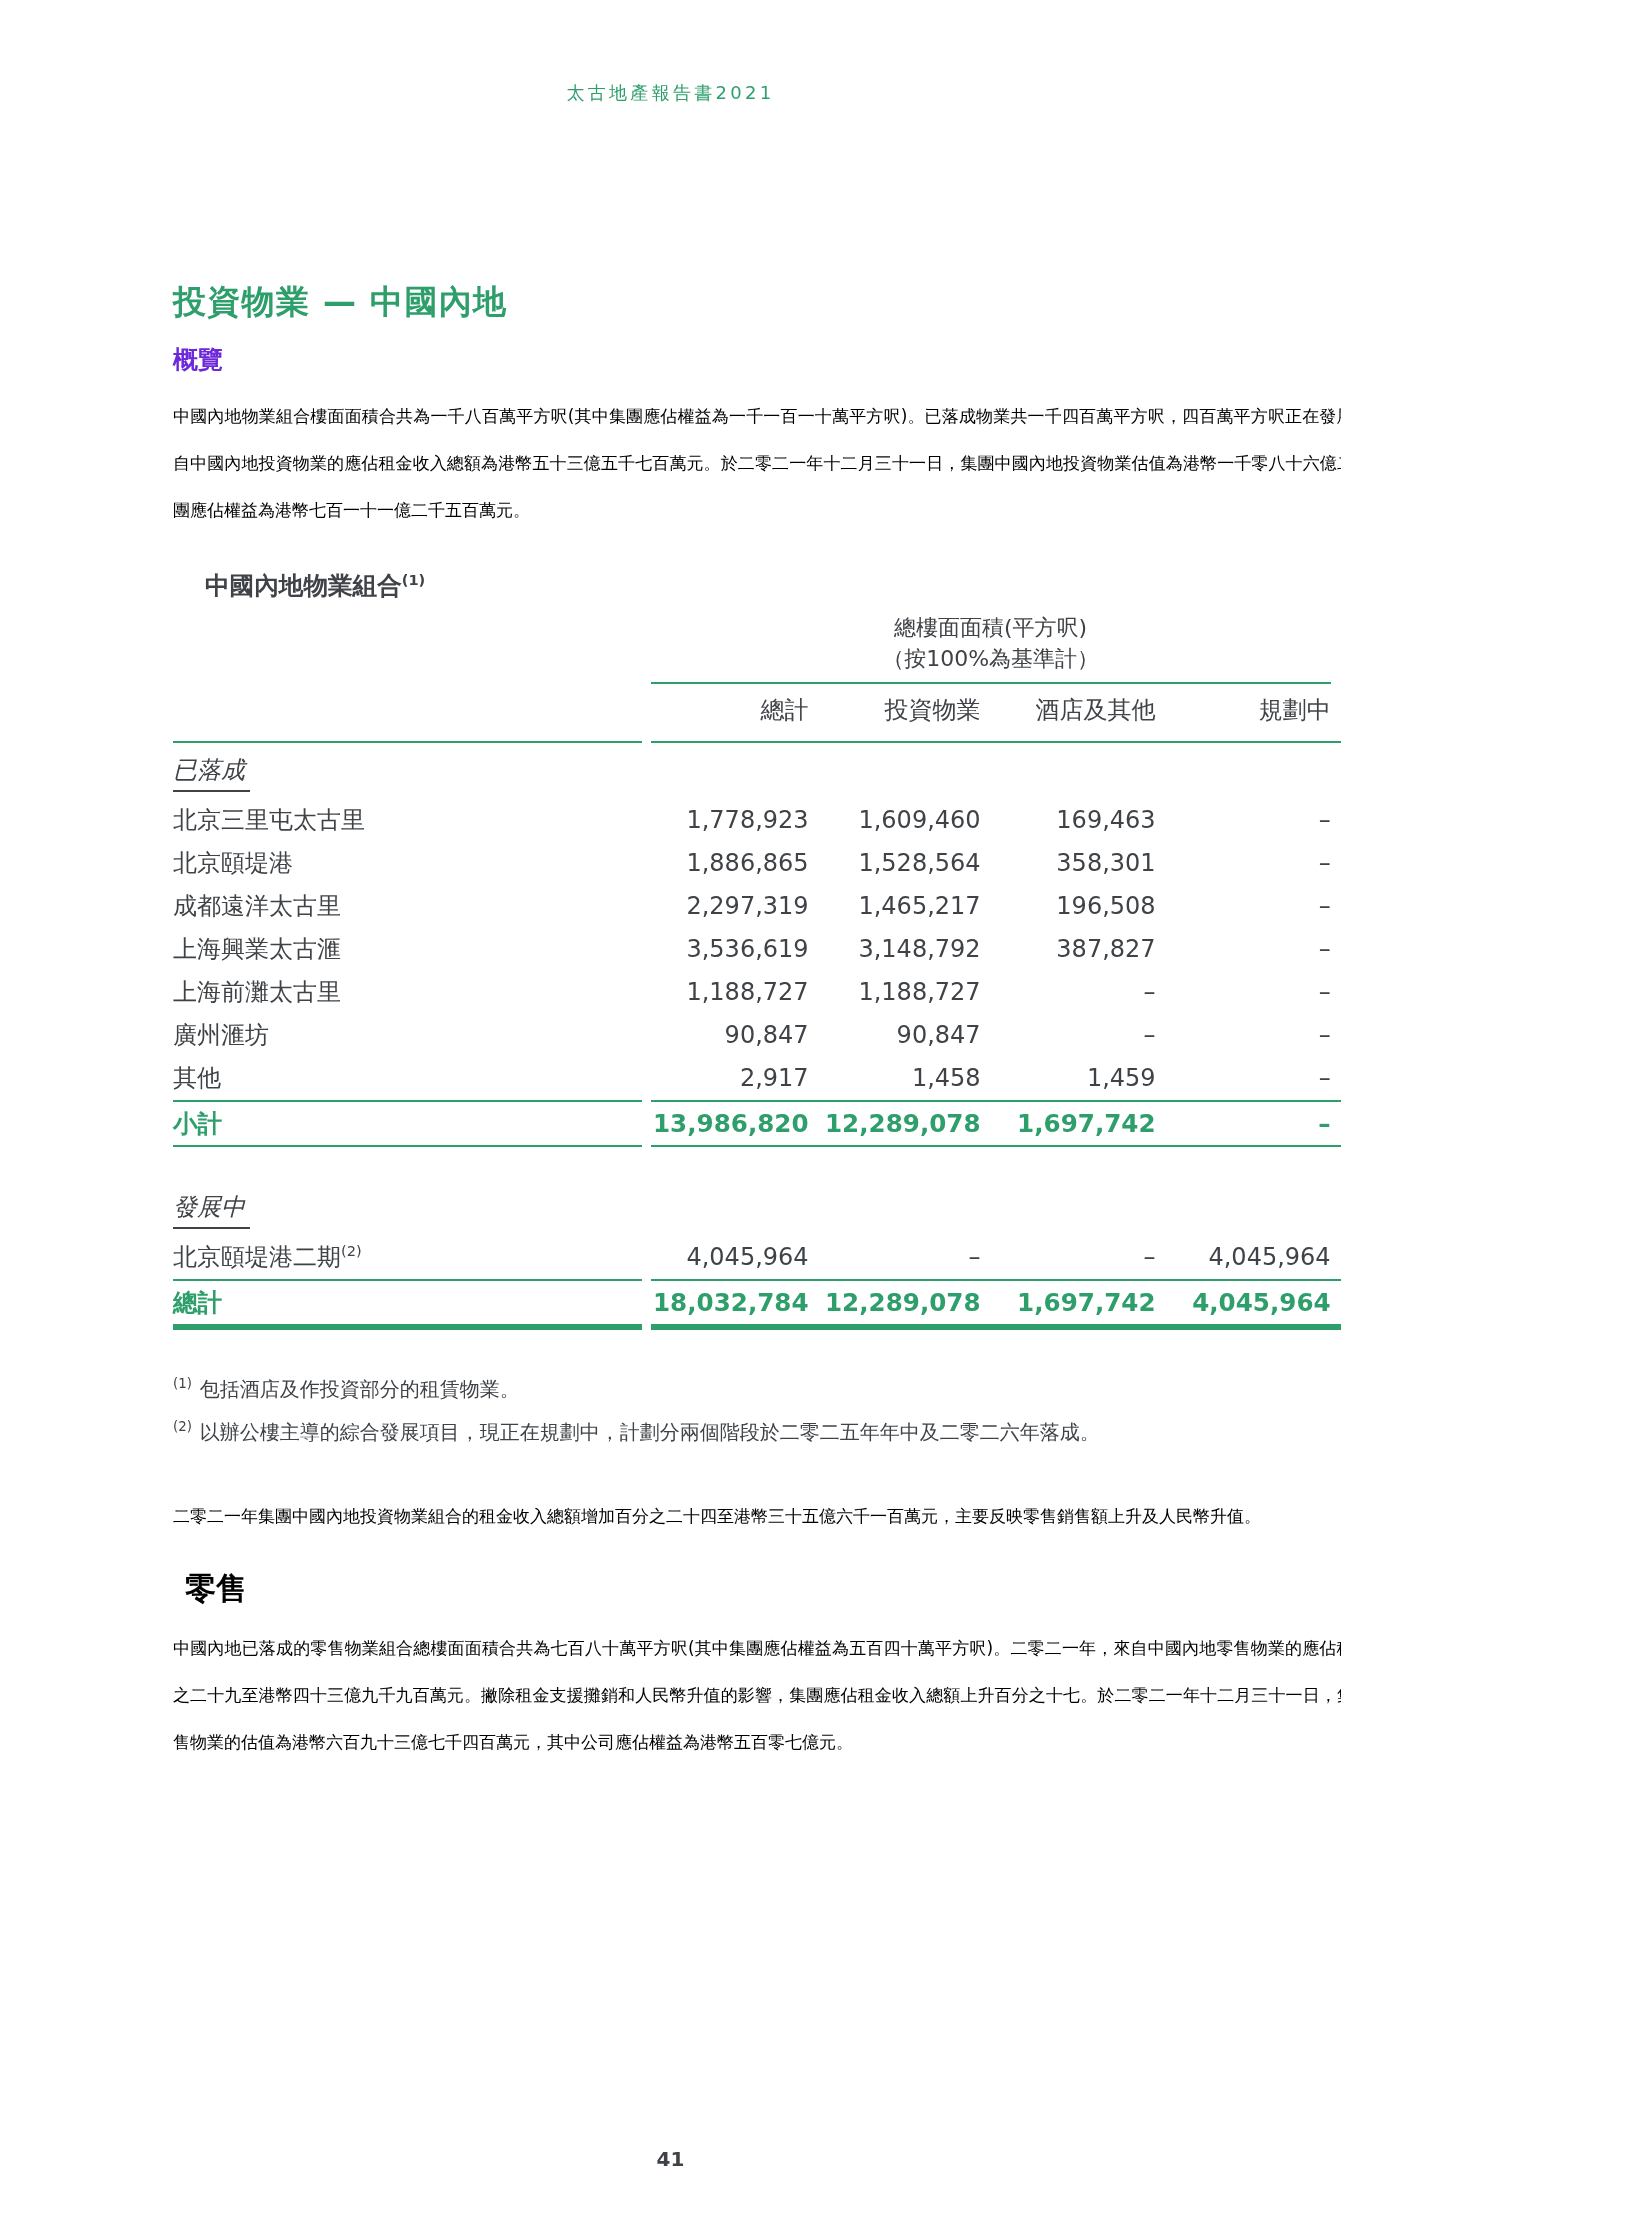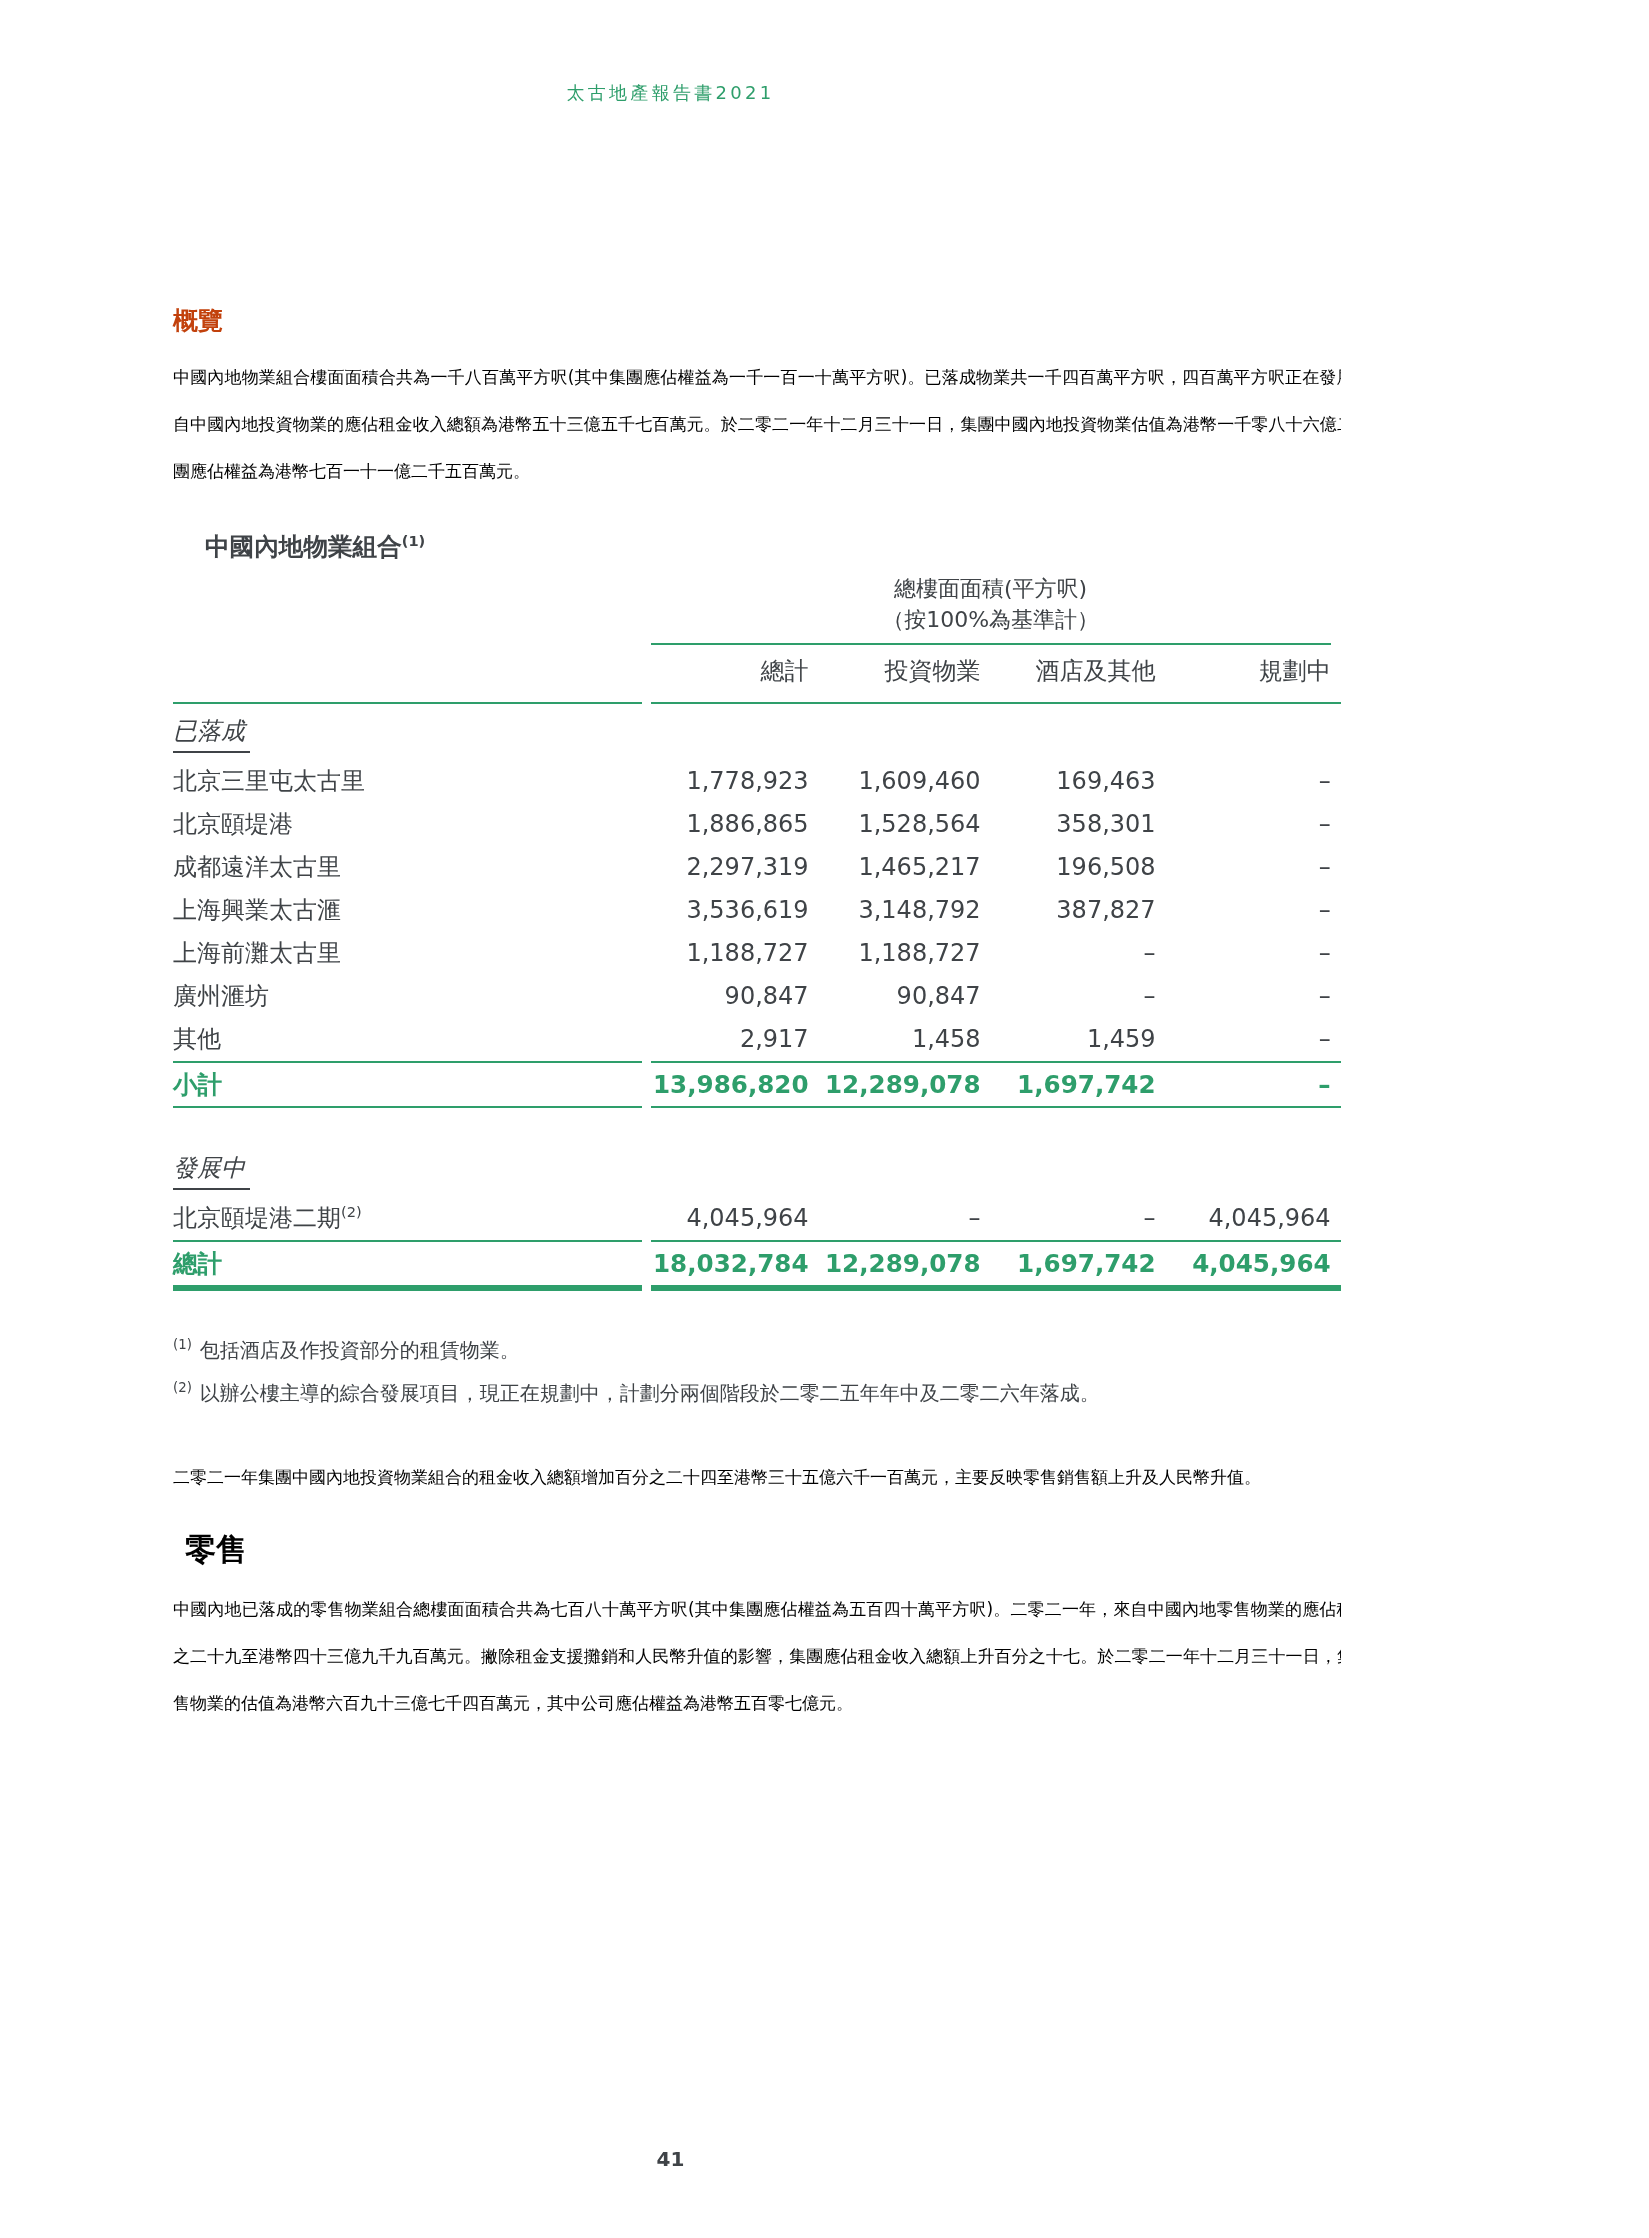--- a/index.html
+++ b/index.html
@@ -32,21 +32,21 @@
     line-height:39px;
     font-weight:bold;
     letter-spacing:1.3px;
     color:#2e9e6b;
   }
   h2.sec-heading{
     margin:24px 0 0 0;
     font-size:25px;
     line-height:29px;
     font-weight:bold;
-    color:#c2410c;
+    color:#6d28d9;
   }
   h2.retail-heading{
     margin:31px 0 0 12px;
     font-size:31px;
     line-height:35px;
     font-weight:bold;
     color:#000000;
   }
   p.body-text{
     margin:18.6px 0 0 0;
@@ -146,20 +146,21 @@
 </style>
 </head>
 <body>
 
 <div class="page">
 
   <div class="doc-header">太古地產報告書2021</div>
 
   <div class="content">
 
+    <h1 class="main-title">投資物業 — 中國內地</h1>
 
     <h2 class="sec-heading">概覽</h2>
 
     <p class="body-text">中國內地物業組合樓面面積合共為一千八百萬平方呎(其中集團應佔權益為一千一百一十萬平方呎)。已落成物業共一千四百萬平方呎，四百萬平方呎正在發展中。二零二一年，來自中國內地投資物業的應佔租金收入總額為港幣五十三億五千七百萬元。於二零二一年十二月三十一日，集團中國內地投資物業估值為港幣一千零八十六億二千四百萬元，其中集團應佔權益為港幣七百一十一億二千五百萬元。</p>
 
     <div class="table-title"><span>中國內地物業組合</span><sup>(1)</sup></div>
 
     <table class="portfolio">
       <colgroup>
         <col class="c-label">

